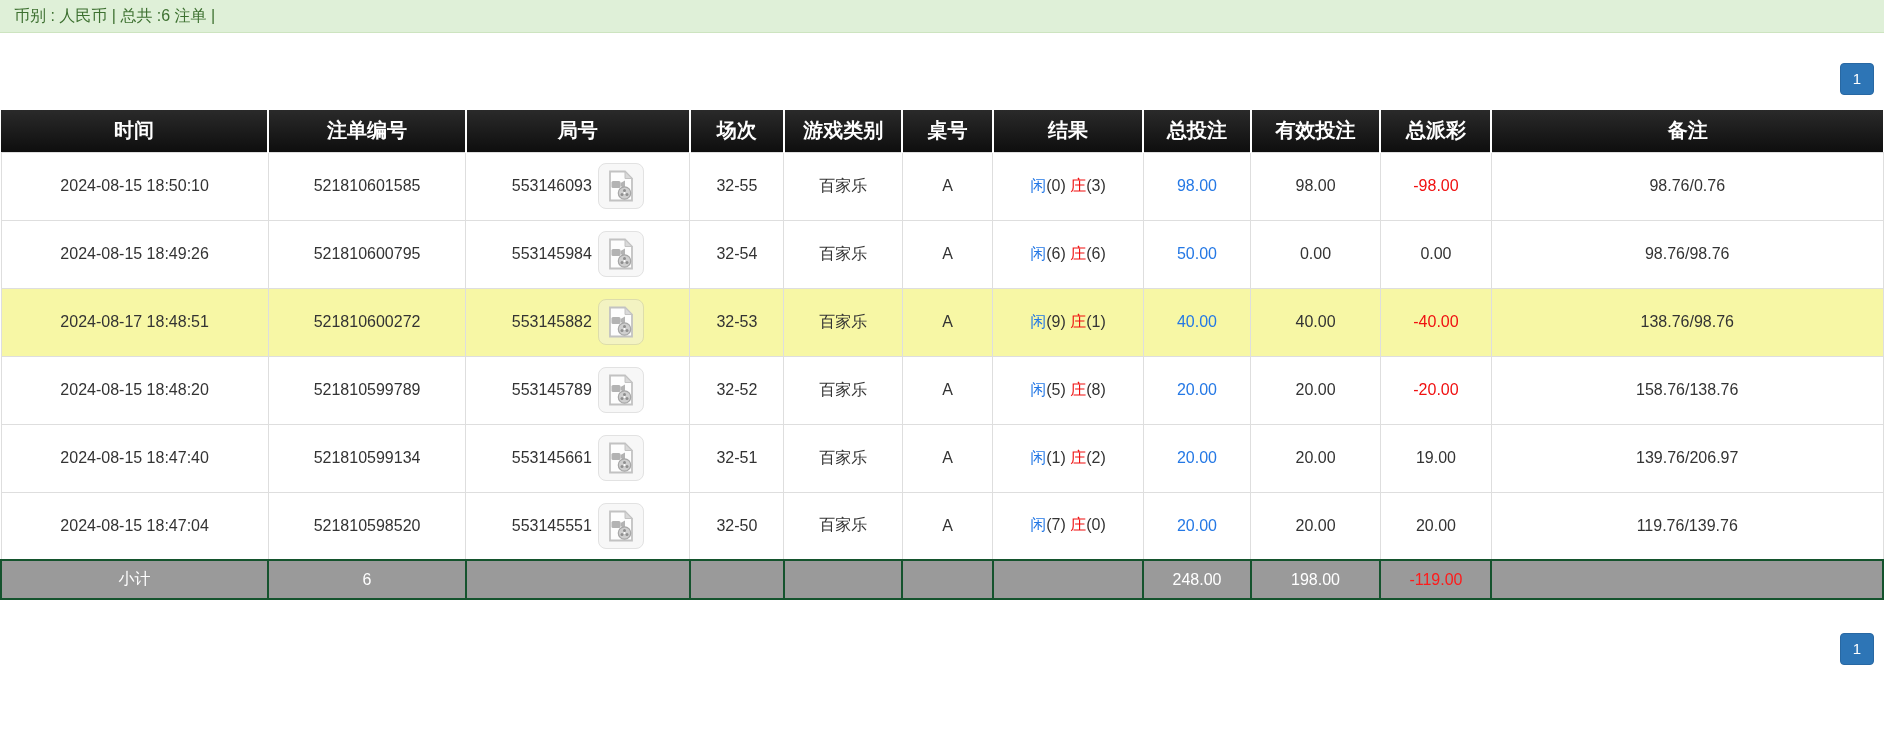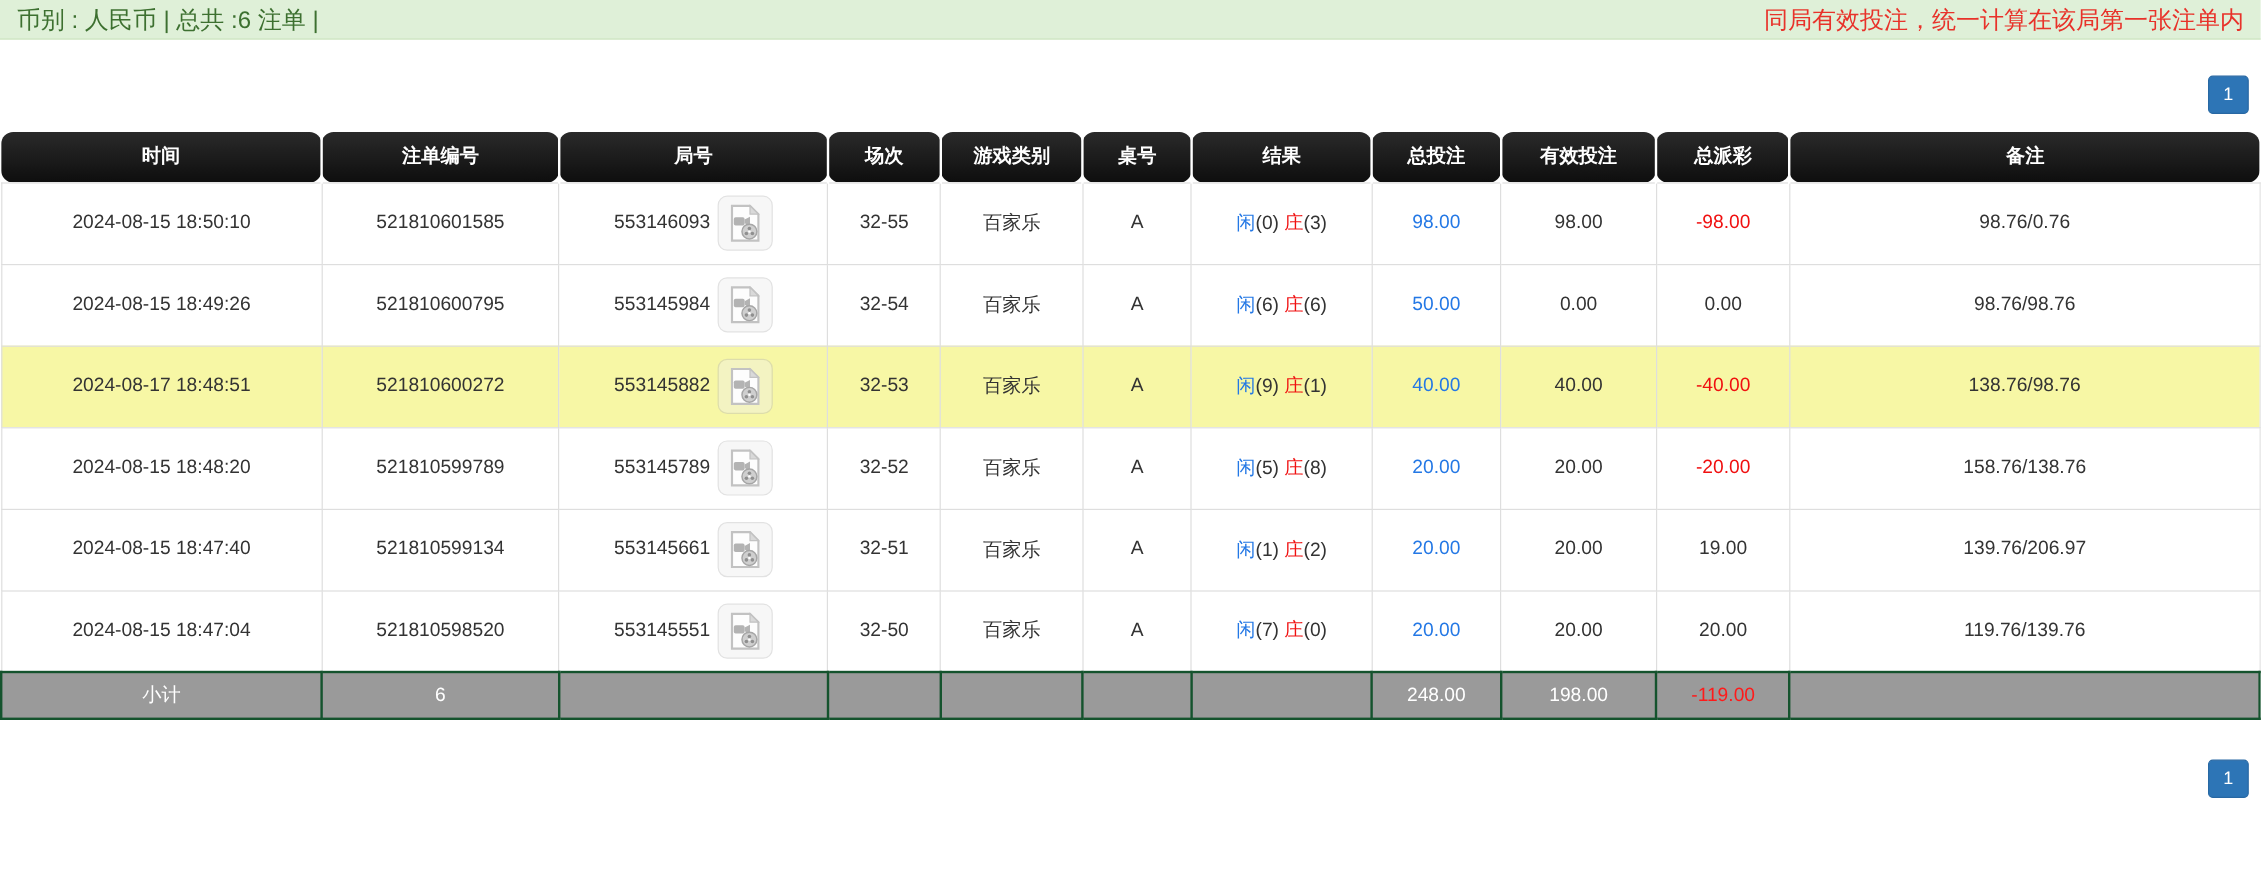--- a/index.html
+++ b/index.html
@@ -15,42 +15,41 @@
   *{box-sizing:border-box;}
   html,body{margin:0;padding:0;}
   body{
     width:1884px;height:735px;overflow:hidden;background:#fff;
     font-family:"Liberation Sans","DejaVu Sans",sans-serif;
     -webkit-font-smoothing:antialiased;
   }
   .topbar{
     display:flex;justify-content:space-between;align-items:center;
     background:var(--topbar-bg);border-bottom:1px solid #cde4c0;
-    padding:6px 14px;height:33px;font-size:20px;
+    padding:6px 14px;height:33px;font-size:16px;
   }
   .topbar-left{color:var(--topbar-text);}
   .topbar-right{color:var(--notice-red);}
   .pager{display:flex;justify-content:flex-end;padding:0 10px;}
   .pager-top{margin-top:30px;}
   .pager-bottom{margin-top:33px;}
   .page-btn{
     min-width:24px;height:32px;padding:0 12px;
     background:var(--pager-blue);color:#fff;border:1px solid #2868a3;
     border-radius:4px;font-size:15px;line-height:30px;text-align:center;
     cursor:pointer;font-family:inherit;
   }
   table{
     width:100%;border-collapse:collapse;margin-top:15px;
     table-layout:fixed;font-size:16px;
   }
   thead th{
     background:linear-gradient(#2a2a2a,#0e0e0e);
-    color:#fff;height:42px;font-weight:bold;font-size:16px;
+    color:#fff;height:42px;font-weight:bold;font-size:20px;
     border-left:2px solid #fff;
-    border-radius:10px;
   }
   thead th:first-child{border-left:none;}
   tbody td{
     height:68px;text-align:center;color:#333;background:#fff;
     border:1px solid #dedede;
   }
   tr.highlight td{background:var(--highlight-yellow);}
   .c-blue{color:var(--accent-blue);}
   .c-red{color:var(--accent-red);}
   td.neg{color:var(--accent-red) !important;}
@@ -81,21 +80,20 @@
     <circle cx="17.5" cy="23" r="6.2" fill="#cfcfcf" stroke="#a6a6a6" stroke-width="1.2"></circle>
     <circle cx="17.5" cy="20.4" r="1.5" fill="#8f8f8f"></circle>
     <circle cx="15" cy="24.6" r="1.5" fill="#8f8f8f"></circle>
     <circle cx="20" cy="24.6" r="1.5" fill="#8f8f8f"></circle>
     <circle cx="17.5" cy="23" r="1" fill="#fff"></circle>
   </symbol>
 </svg>
 
 <div class="topbar">
   <span class="topbar-left">币别 : 人民币 | 总共 :6 注单 |</span>
-  <span class="topbar-right">同局有效投注，统一计算在该局第一张注单内</span>
 </div>
 
 <div class="pager pager-top">
   <button class="page-btn">1</button>
 </div>
 
 <table>
   <colgroup>
     <col style="width:14.2%">
       <col style="width:10.5%">

